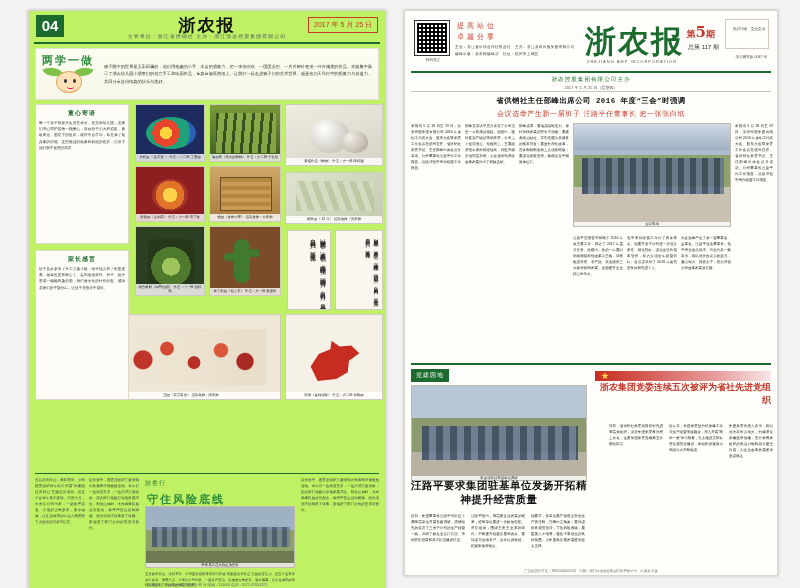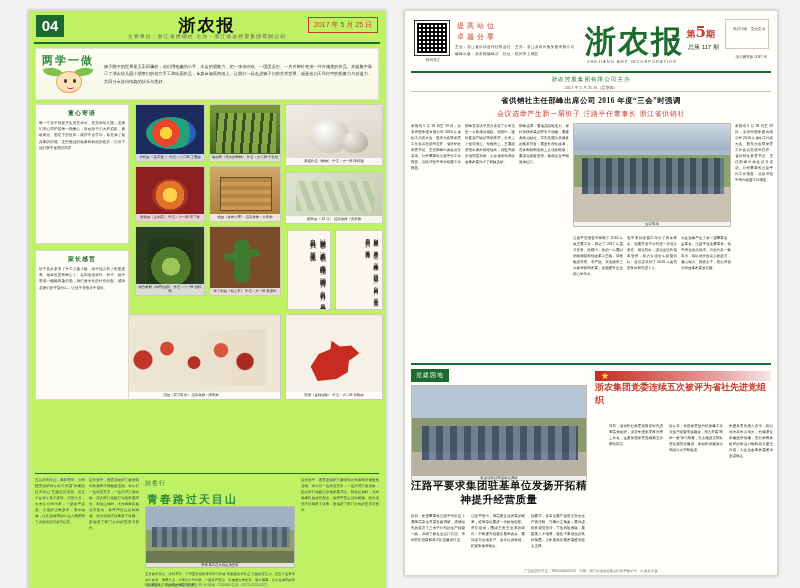--- a/index.html
+++ b/index.html
@@ -248,21 +248,21 @@
     border-bottom: 1px solid #c9c5b8;
     text-align: center;
   }
   .r-subhead .a { font-size: 5.6px; color: #1b6b2e; letter-spacing: 1px; display:block; }
   .r-subhead .b { font-size: 4px; color: #555; display:block; margin-top: 1px; }
 
   .r-lead {
     margin: 4px 6px 0 6px;
     text-align: center;
   }
-  .r-lead .eyebrow { font-size: 7.4px; color: #111; font-weight: bold; font-family: Liberation Serif, serif; letter-spacing: .5px; }
+  .r-lead .eyebrow { font-size: 7.4px; color: #111; font-weight: bold; font-family: Liberation Mono, monospace; letter-spacing: .5px; }
   .r-lead .headline {
     font-size: 16.5px; font-weight: bold; color: #111;
     font-family: "DejaVu Serif", serif;
     letter-spacing: 1px;
     margin-top: 3px;
   }
   .r-lead .deck {
     font-size: 7px; color: #c23b2c; margin-top: 3px; letter-spacing: .6px;
     font-family: "DejaVu Serif", serif;
   }
@@ -288,21 +288,21 @@
     background: #1b6b2e; color: #fff;
     font-size: 6px; padding: 2px 5px; letter-spacing: 1px;
   }
   .r-lower-title {
     position: absolute; left: 0; right: 0; bottom: 44px;
     text-align: center; font-size: 10.5px; font-weight: bold; color: #111;
     font-family: "DejaVu Serif", serif; letter-spacing: .5px;
   }
   .r-redtitle {
     position: absolute; right: 0; top: 16px; width: 176px;
-    text-align: left; font-size: 9px; font-weight: bold; color: #c23b2c;
+    text-align: right; font-size: 9px; font-weight: bold; color: #c23b2c;
     font-family: Liberation Sans, sans-serif; line-height: 1.45; margin-left: 44px;
   }
   .flagbox {
     position: absolute; right: 0; top: 6px; width: 176px; height: 10px;
   }
   .r-foot {
     position: absolute; left: 0; right: 0; bottom: -10px;
     text-align: center; font-size: 3.4px; color: #666;
   }
 
@@ -430,21 +430,21 @@
         <span>每一个孩子都是天生的艺术家。在浙农幼儿园，老师们用心呵护着每一颗童心，鼓励孩子们大胆想象、勇敢表达。画笔下的世界，或许不合常理，却充满了最真挚的情感。这些稚拙的线条和鲜艳的色彩，记录下他们眼中最美的风景。</span>
       </div>
       <div class="textbox" style="left:0px; top:146px; width:94px; height:150px;">
         <span class="tb-title">家长感言</span>
         <span>孩子自从参加了手工兴趣小组，动手能力有了明显提高，做事也更有耐心了。看到他把树叶、种子、纸片变成一幅幅有趣的画，我们做家长的特别欣慰。感谢老师们的辛勤付出，让孩子在快乐中成长。</span>
       </div>
     </div>
 
     <div class="l-bottom">
       <div class="l-bottom-kicker">踏春行</div>
-      <div class="l-bottom-title">青春路过天目山</div>
+      <div class="l-bottom-title">守住风险底线</div>
       <div class="l-bottom-photo">
         <div class="ph" style="background:linear-gradient(180deg,#9fb2c4 0 38%, #8fa06a 38% 100%);"></div>
         <div style="position:absolute;left:6px;top:20px;width:138px;height:20px;background:repeating-linear-gradient(90deg,#3a4a6a 0 5px,#6a7f98 5px 10px);opacity:.75;"></div>
         <div style="position:absolute;left:0;bottom:0;width:100%;height:16px;background:#6e7a52;"></div>
         <div class="cap" style="position:absolute;left:0;right:0;bottom:0;font-size:3.4px;background:rgba(255,255,255,.8);text-align:center;">青年员工在天目山顶合影</div>
       </div>
       <div class="l-col" style="left:0px; width:50px;">五月的天目山，满目苍翠。公司团委组织青年职工开展“青春路过天目山”主题徒步活动，近五十名青年员工参加。清晨六点，大家从公司出发，一路欢声笑语。沿途的古树参天，溪水潺潺，让久居城市的年轻人感受到了大自然的清新与壮美。</div>
       <div class="l-col" style="left:54px; width:50px;">徒步途中，团委还组织了趣味知识竞赛和环保捡拾活动。青年们一边欣赏美景，一边清理沿途垃圾，用实际行动践行绿色发展理念。到达山顶时，大家高举队旗合影留念，欢呼声在山谷间回荡。此次活动不仅锻炼了体魄，更增进了部门之间的交流与协作。</div>
       <div class="l-col" style="left:110px; top:98px; width:150px; font-size:3.3px;">五月的天目山，满目苍翠。公司团委组织青年职工开展“青春路过天目山”主题徒步活动，近五十名青年员工参加。清晨六点，大家从公司出发，一路欢声笑语。沿途的古树参天，溪水潺潺，让久居城市的年轻人感受到了大自然的清新与壮美。</div>
       <div class="l-col" style="left:266px; top:3px; width:78px;">徒步途中，团委还组织了趣味知识竞赛和环保捡拾活动。青年们一边欣赏美景，一边清理沿途垃圾，用实际行动践行绿色发展理念。到达山顶时，大家高举队旗合影留念，欢呼声在山谷间回荡。此次活动不仅锻炼了体魄，更增进了部门之间的交流与协作。</div>
@@ -474,21 +474,21 @@
       <div class="r-dateline">浙公网安备 0047 号</div>
     </div>
 
     <div class="r-subhead">
       <span class="a">浙农控股集团有限公司主办</span>
       <span class="b">2017 年 5 月 25 日（星期四）</span>
     </div>
 
     <div class="r-lead">
       <div class="eyebrow">省供销社主任邵峰出席公司 2016 年度“三会”时强调</div>
-      <div class="deck">会议选举产生新一届班子 汪路平任董事长 浙江省供销社</div>
+      <div class="deck">会议选举产生新一届班子 汪路平任董事长 把一张张白纸</div>
     </div>
 
     <div class="r-body">
       <div class="rcol" style="left:0px;   width:50px;">本报讯 5 月 18 日至 19 日，浙农控股集团有限公司 2016 年度职工代表大会、股东大会暨党委工作会议在杭州召开。省供销社党委书记、主任邵峰出席会议并讲话。公司董事长汪路平作工作报告，总经理包中海作经营工作报告。</div>
       <div class="rcol" style="left:54px;  width:50px;">邵峰在讲话中充分肯定了公司过去一年取得的成绩。他指出，面对复杂严峻的市场形势，公司上下坚定信心、迎难而上，主要经济指标保持稳定增长，转型升级步伐明显加快，为全省供销系统改革发展作出了积极贡献。</div>
       <div class="rcol" style="left:108px; width:50px;">邵峰强调，要增强战略定力，保持加快发展的势头不动摇；要提高政治站位，牢牢把握为农服务的根本宗旨；要坚持深化改革，在体制机制创新上实现新突破；要强化风险管控，确保企业平稳健康运行。</div>
       <div class="rcol" style="left:162px; top:112px; width:50px;">汪路平在报告中回顾了 2016 年度主要工作，部署了 2017 年重点任务。他提出，新的一年要以供给侧结构性改革为主线，加快推进农资、农产品、农业服务三大板块协同发展，全面提升企业核心竞争力。</div>
       <div class="rcol" style="left:216px; top:112px; width:50px;">包中海就经营工作作了具体部署。他要求各子公司进一步压实责任、细化指标，强化全过程成本管控，努力实现全年经营目标。会议还表彰了 2016 年度先进集体和先进个人。</div>
       <div class="rcol" style="left:270px; top:112px; width:50px;">大会选举产生了新一届董事会、监事会。汪路平当选董事长，包中海当选总经理。与会代表一致表示，将以此次会议为新起点，凝心聚力、真抓实干，奋力开创公司改革发展新局面。</div>
       <div class="rcol" style="left:324px; top:0px;   width:38px;">本报讯 5 月 18 日至 19 日，浙农控股集团有限公司 2016 年度职工代表大会、股东大会暨党委工作会议在杭州召开。省供销社党委书记、主任邵峰出席会议并讲话。公司董事长汪路平作工作报告，总经理包中海作经营工作报告。</div>

